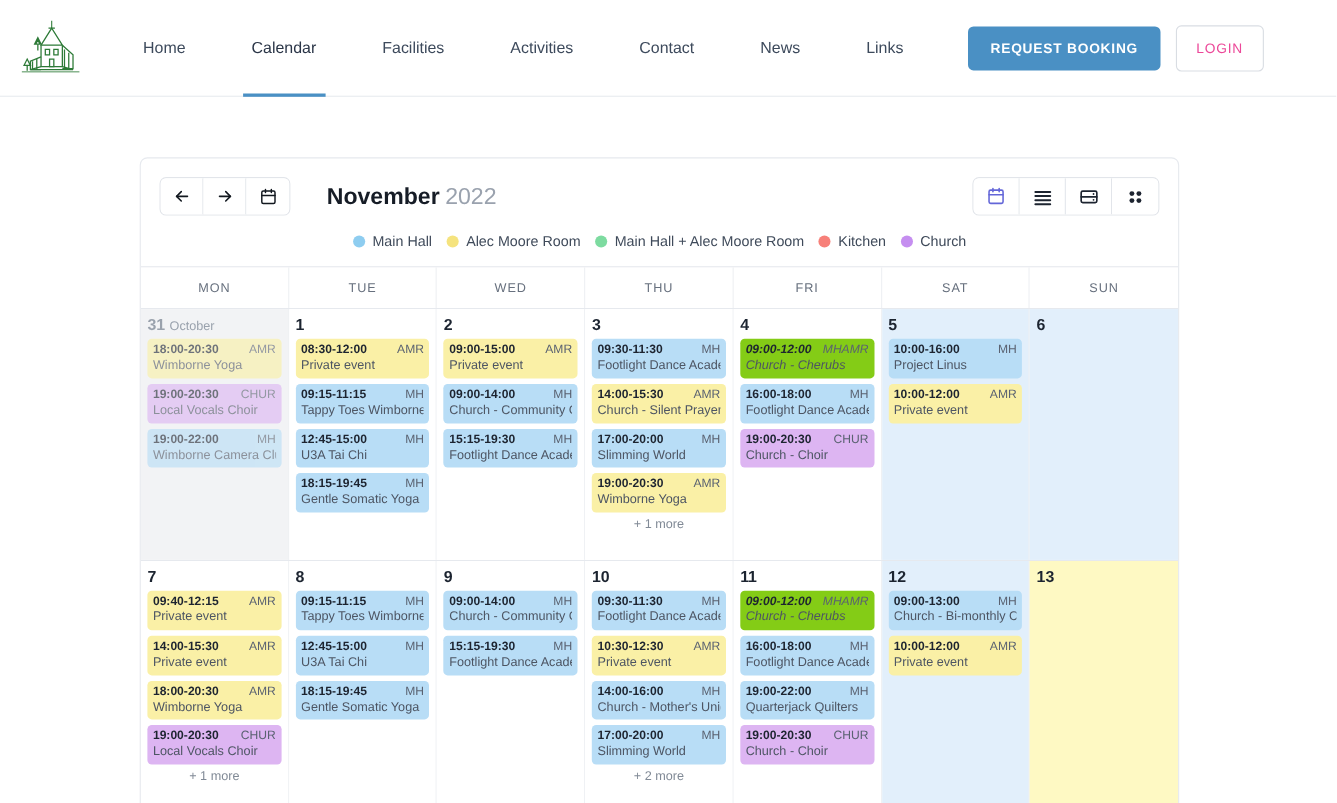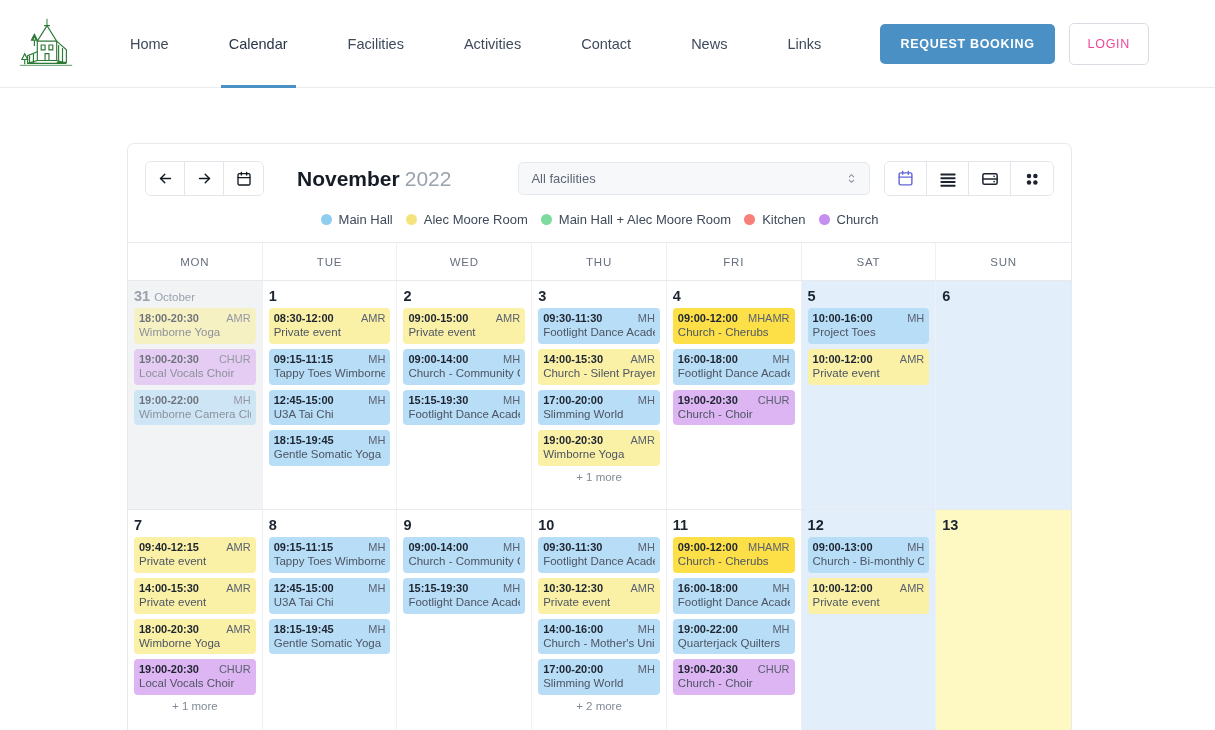--- a/index.html
+++ b/index.html
@@ -223,21 +223,21 @@
   .event-time { font-size: 11px; font-weight: bold; color: #1d2430; white-space: nowrap; }
   .event-room { font-size: 11px; color: #5a6271; white-space: nowrap; }
   .event-title {
     font-size: 11.5px;
     color: #4d5563;
     white-space: nowrap;
     overflow: hidden;
   }
   .event-chip.mh      { background: #b8ddf6; }
   .event-chip.amr     { background: #faf0a6; }
-  .event-chip.mhamr   { background: #fde047; }
+  .event-chip.mhamr   { background: #84cc16; font-style: italic; }
   .event-chip.chur    { background: #ddb5f2; }
   .day-cell.outside .event-chip { opacity: 0.62; }
 
   .more-link {
     font-size: 11.5px;
     color: #818a96;
     text-align: center;
     display: block;
     margin-top: 2px;
     cursor: pointer;
@@ -306,27 +306,20 @@
             <path d="M3 10h18"></path>
             <path d="M8 2v4M16 2v4"></path>
           </svg>
       </button>
     </div>
 
     <div id="period-title">
       <span>November</span><span id="period-year">2022</span>
     </div>
 
-    <div id="facility-select-wrap">
-      <select id="facility-select"><option>All facilities</option><option>Main Hall</option><option>Alec Moore Room</option><option>Main Hall + Alec Moore Room</option><option>Kitchen</option><option>Church</option></select>
-      <svg id="select-chevron-icon" width="13" height="17" viewBox="0 0 24 24" fill="none" stroke="currentColor" stroke-width="2" stroke-linecap="round" stroke-linejoin="round">
-          <path d="M8 9l4-4 4 4"></path>
-          <path d="M16 15l-4 4-4-4"></path>
-        </svg>
-    </div>
 
     <div id="view-switch">
       <button class="view-btn active">
         <svg width="17" height="17" viewBox="0 0 24 24" fill="none" stroke="currentColor" stroke-width="2" stroke-linecap="round" stroke-linejoin="round">
             <rect x="3" y="4" width="18" height="17" rx="2"></rect>
             <path d="M3 10h18"></path>
             <path d="M8 2v4M16 2v4"></path>
           </svg>
       </button>
       <button class="view-btn">
@@ -523,21 +516,21 @@
               <div class="event-title">Church - Choir</div>
             </div>
           </div>
           <div class="day-cell weekend">
             <span class="day-number">5</span>
             <div class="event-chip mh">
               <div class="event-top">
                 <span class="event-time">10:00-16:00</span>
                 <span class="event-room">MH</span>
               </div>
-              <div class="event-title">Project Toes</div>
+              <div class="event-title">Project Linus</div>
             </div>
             <div class="event-chip amr">
               <div class="event-top">
                 <span class="event-time">10:00-12:00</span>
                 <span class="event-room">AMR</span>
               </div>
               <div class="event-title">Private event</div>
             </div>
           </div>
           <div class="day-cell weekend">

